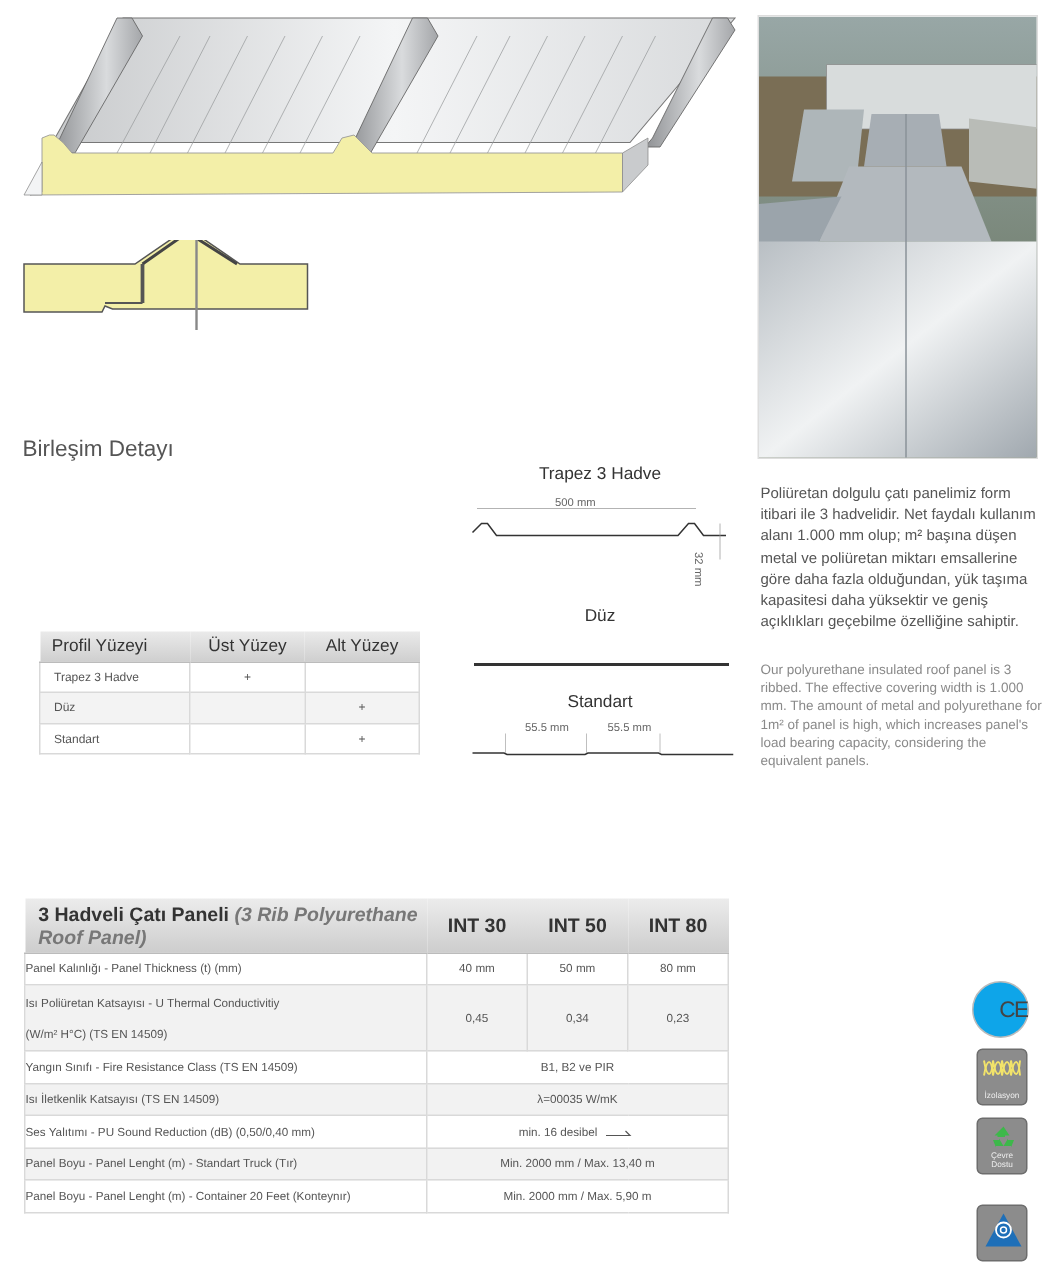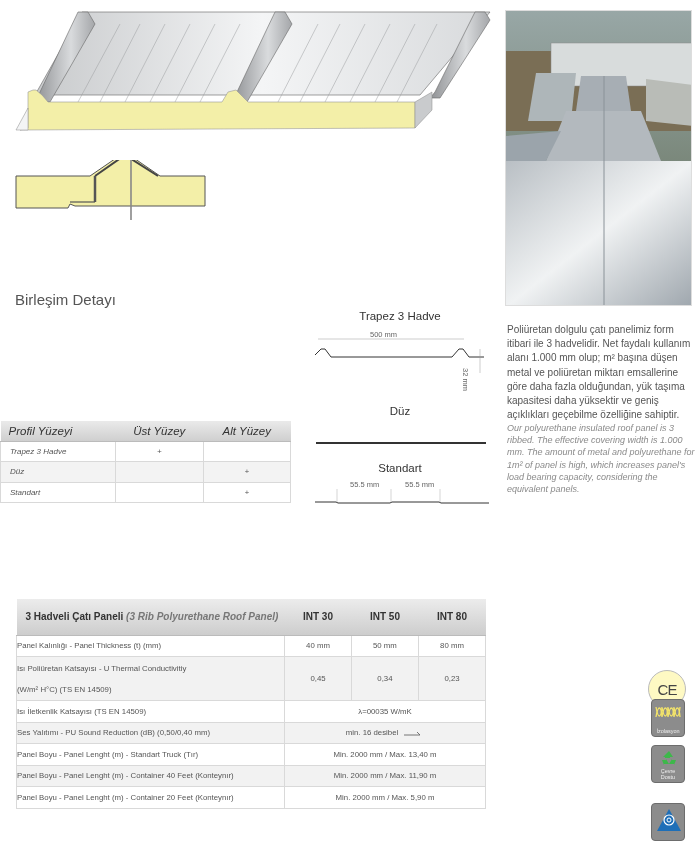--- a/index.html
+++ b/index.html
@@ -15,48 +15,48 @@
 
   
   #photo { left: 505px; top: 10px; width: 187px; height: 296px; overflow: hidden; border: 1px solid #ddd; }
 
   
   .profile-title { font-size: 11.5px; color: #333; text-align: center; width: 160px; }
   .dim-text { font-size: 7.5px; color: #666; }
 
   
   #desc-tr { left: 507px; top: 323px; width: 190px; font-size: 10px; line-height: 14.2px; color: #555; }
-  #desc-en { left: 507px; top: 422px; width: 190px; font-size: 9px; line-height: 12.2px; color: #8a8a8a; font-style: italic; }
-
-  
-  #surface-table { left: 0; top: 421px; width: 291px; border-collapse: collapse; font-size: 8px; color: #555; font-style: italic; }
+  #desc-en { left: 507px; top: 440px; width: 190px; font-size: 9px; line-height: 12.2px; color: #8a8a8a; }
+
+  
+  #surface-table { left: 26px; top: 421px; width: 254px; border-collapse: collapse; font-size: 8px; color: #555; }
   #surface-table th { background: linear-gradient(#eaeaea, #cfcfcf); font-weight: normal; font-size: 11.5px; color: #333; height: 20px; border-bottom: 1px solid #bbb; }
   #surface-table th:first-child { text-align: left; padding-left: 8px; }
   #surface-table td { height: 20.5px; border: 1px solid #d9d9d9; border-left: none; border-top: none; }
   #surface-table td:first-child { padding-left: 9px; width: 96px; }
   #surface-table td.mark { text-align: center; width: 73px; }
   #surface-table tr:nth-child(even) td { background: #f3f3f3; }
   #surface-table tbody tr td:last-child { border-right: 1px solid #d9d9d9; }
   #surface-table tbody tr td:first-child { border-left: 1px solid #d9d9d9; }
 
   
   #spec-table { left: 16px; top: 599px; width: 470px; border-collapse: collapse; font-size: 7.8px; color: #555; }
-  #spec-table th { background: linear-gradient(#ececec, #cdcdcd); font-size: 10px; color: #333; height: 36px; text-align: center; border-bottom: 1px solid #bbb; }
+  #spec-table th { background: linear-gradient(#ececec, #cdcdcd); font-size: 13px; color: #333; height: 36px; text-align: center; border-bottom: 1px solid #bbb; }
   #spec-table th.label { text-align: left; padding-left: 9px; }
   #spec-table th .en { font-style: italic; font-weight: bold; color: #777; }
   #spec-table td { border: 1px solid #d9d9d9; text-align: center; height: 21.5px; }
   #spec-table td.label { text-align: left; width: 268px; }
   #spec-table tbody tr:nth-child(even) td { background: #f2f2f2; }
   #spec-table td.tall { height: 44px; line-height: 21px; }
   .arrow-mark { display: inline-block; width: 20px; height: 6px; vertical-align: middle; margin-left: 6px; }
 
   
   .badge { position: absolute; left: 651px; width: 34px; height: 38px; border-radius: 4px; background: #8c8c8c; border: 1px solid #6d6d6d; display: flex; flex-direction: column; align-items: center; justify-content: flex-end; padding-bottom: 2px; }
   .badge-label { font-size: 5.5px; color: #eee; line-height: 6px; text-align: center; }
-  #ce-mark { left: 648px; top: 670px; width: 38px; height: 38px; border-radius: 50%; border: 1px solid #bbb; background: #fef9c3; display: flex; align-items: center; justify-content: center; }
+  #ce-mark { left: 648px; top: 654px; width: 38px; height: 38px; border-radius: 50%; border: 1px solid #bbb; background: #0ea5e9; display: flex; align-items: center; justify-content: flex-end; }
   #ce-mark .ce { font-size: 15px; color: #444; font-family: "Liberation Sans", sans-serif; letter-spacing: -1px; }
 </style>
 </head>
 <body>
 
 <svg id="panel-3d" class="abs" viewBox="0 0 500 150">
   <defs>
     <linearGradient id="metalG" x1="0" y1="0" x2="1" y2="0">
       <stop offset="0" stop-color="#c8cacc"></stop>
         <stop offset="0.5" stop-color="#f4f5f6"></stop>
@@ -202,36 +202,36 @@
     <tr>
       <td class="label tall">
           <div>Isı Poliüretan Katsayısı - U Thermal Conductivitiy</div>
           <div>(W/m² H°C) (TS EN 14509)</div>
         </td>
       <td>0,45</td>
       <td>0,34</td>
       <td>0,23</td>
     </tr>
     <tr>
+      <td class="label">Yangın Sınıfı - Fire Resistance Class (TS EN 14509)</td>
+      <td colspan="3">B1, B2 ve PIR</td>
+    </tr>
+    <tr>
       <td class="label">Isı İletkenlik Katsayısı (TS EN 14509)</td>
       <td colspan="3">λ=00035 W/mK</td>
     </tr>
     <tr>
       <td class="label">Ses Yalıtımı - PU  Sound Reduction (dB) (0,50/0,40 mm)</td>
       <td colspan="3"><span>min. 16 desibel</span><svg class="arrow-mark" viewBox="0 0 20 6">
             <polyline points="0,5 16,5 13,2" fill="none" stroke="#555" stroke-width="0.8"></polyline>
           </svg></td>
     </tr>
     <tr>
       <td class="label">Panel Boyu - Panel Lenght (m) - Standart Truck (Tır)</td>
       <td colspan="3">Min. 2000 mm / Max. 13,40 m</td>
-    </tr>
-    <tr>
-      <td class="label">Panel Boyu - Panel Lenght (m) - Container 40 Feet (Konteynır)</td>
-      <td colspan="3">Min. 2000 mm / Max. 11,90 m</td>
     </tr>
     <tr>
       <td class="label">Panel Boyu - Panel Lenght (m) - Container 20 Feet (Konteynır)</td>
       <td colspan="3">Min. 2000 mm / Max. 5,90 m</td>
     </tr>
   </tbody>
 </table>
 
 <div id="ce-mark" class="abs">
   <span class="ce">CE</span>

